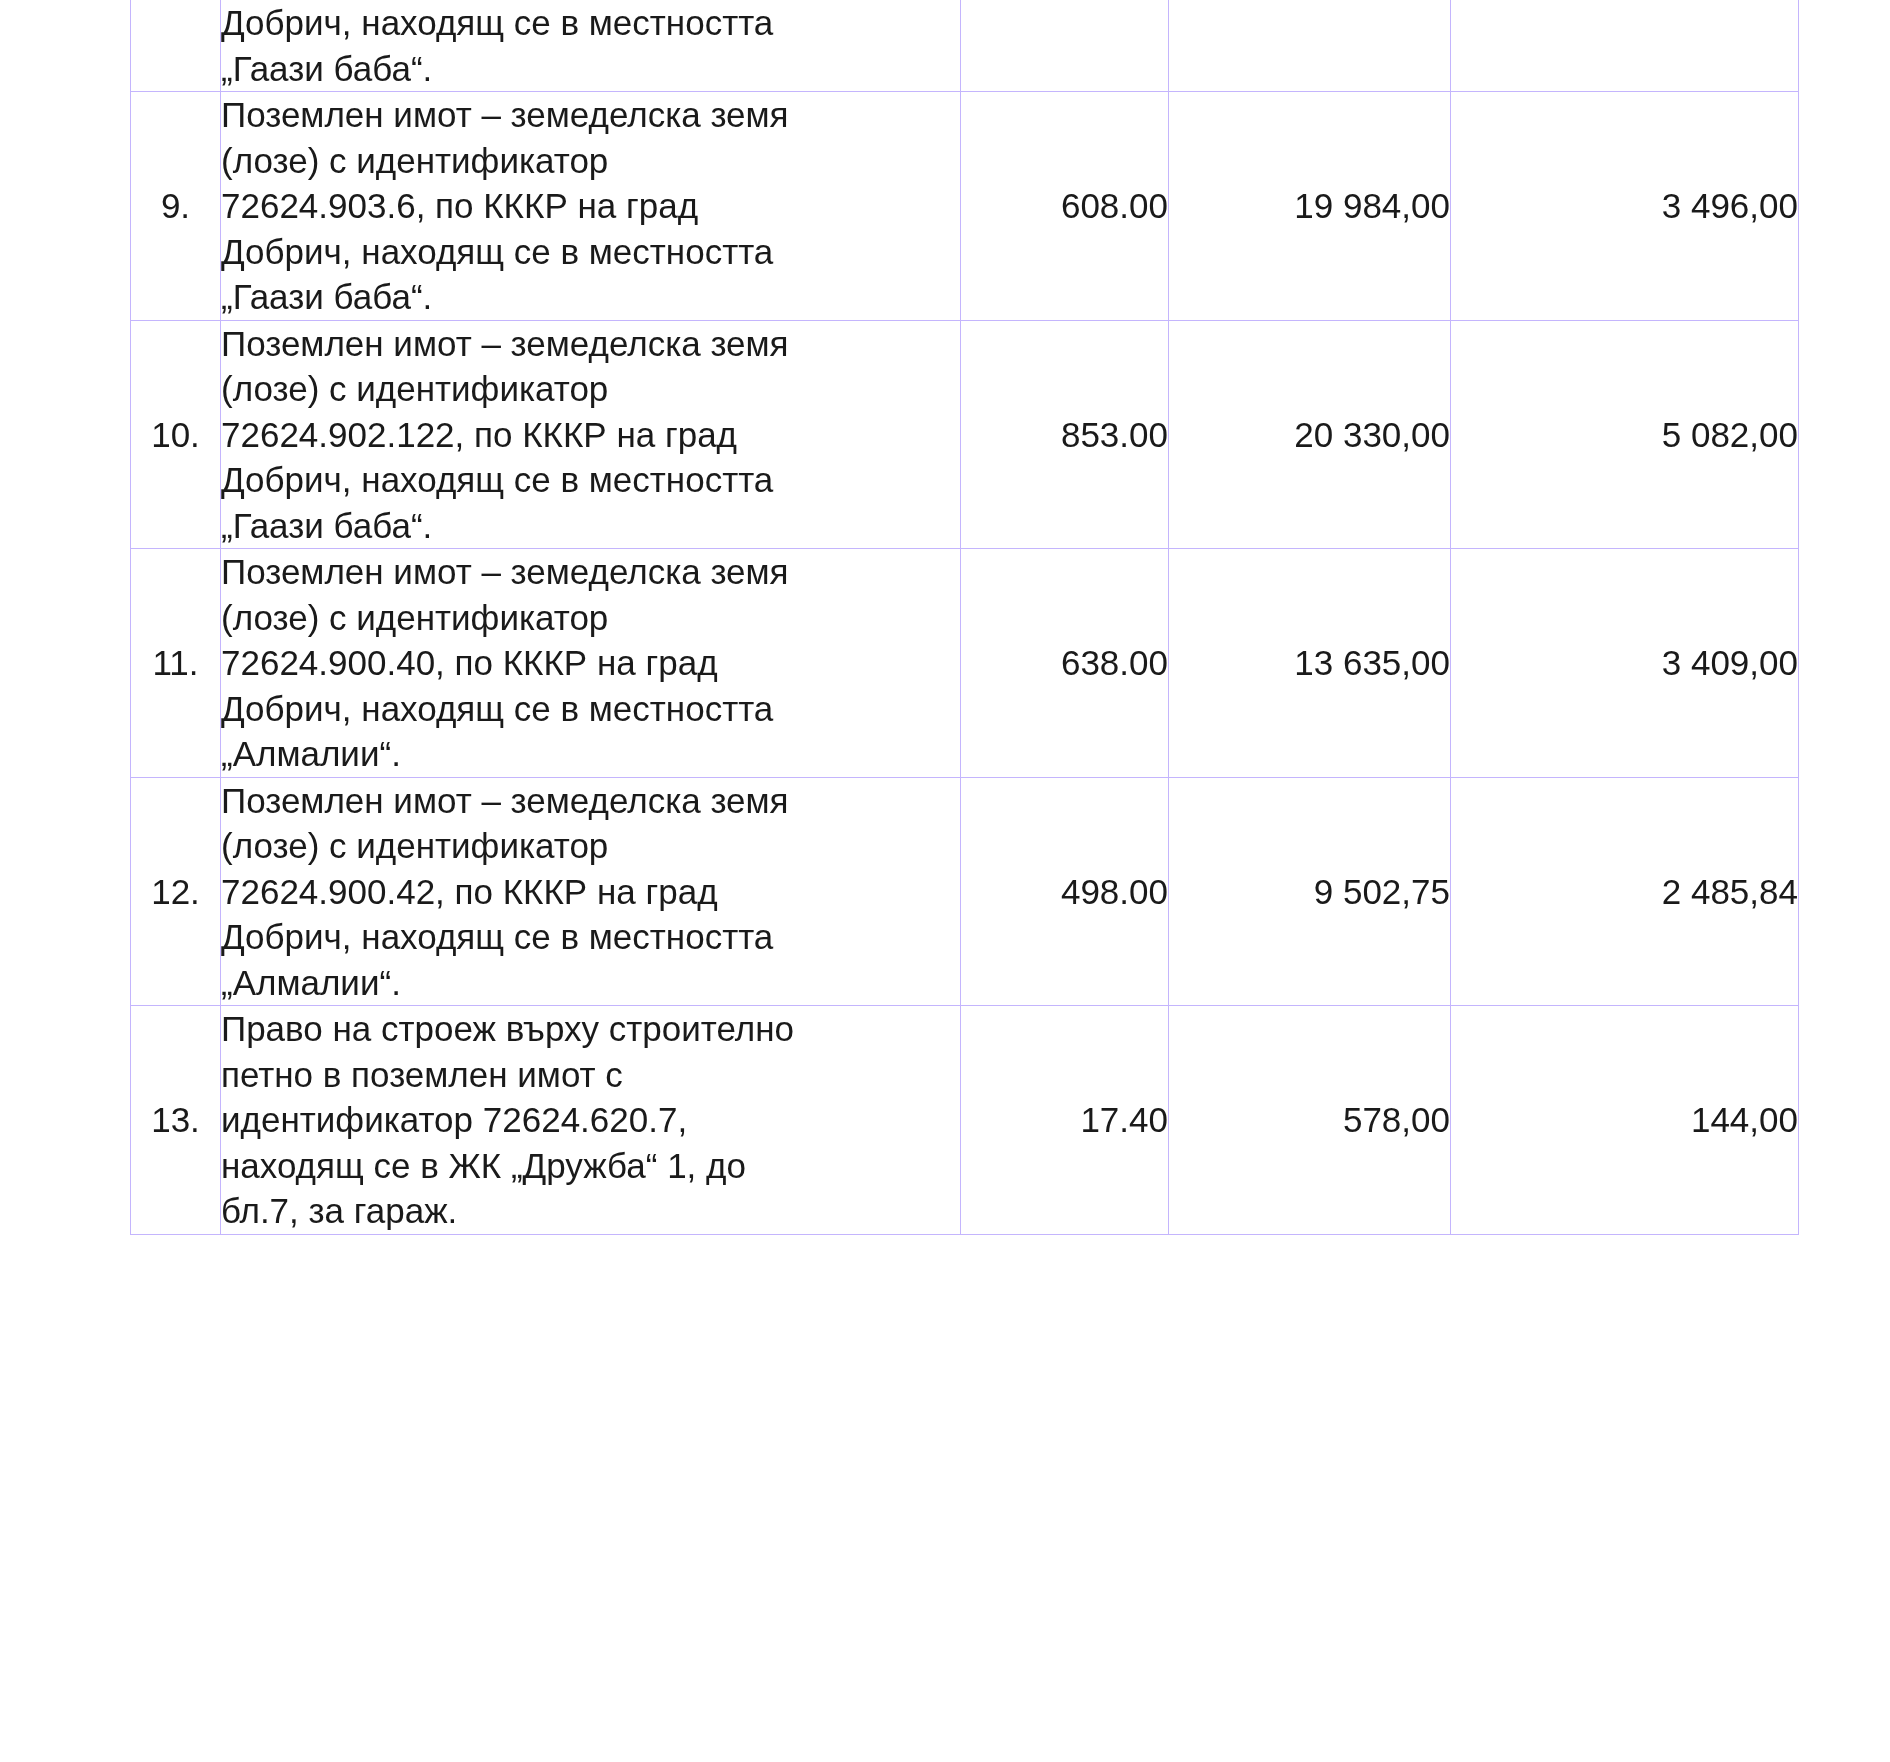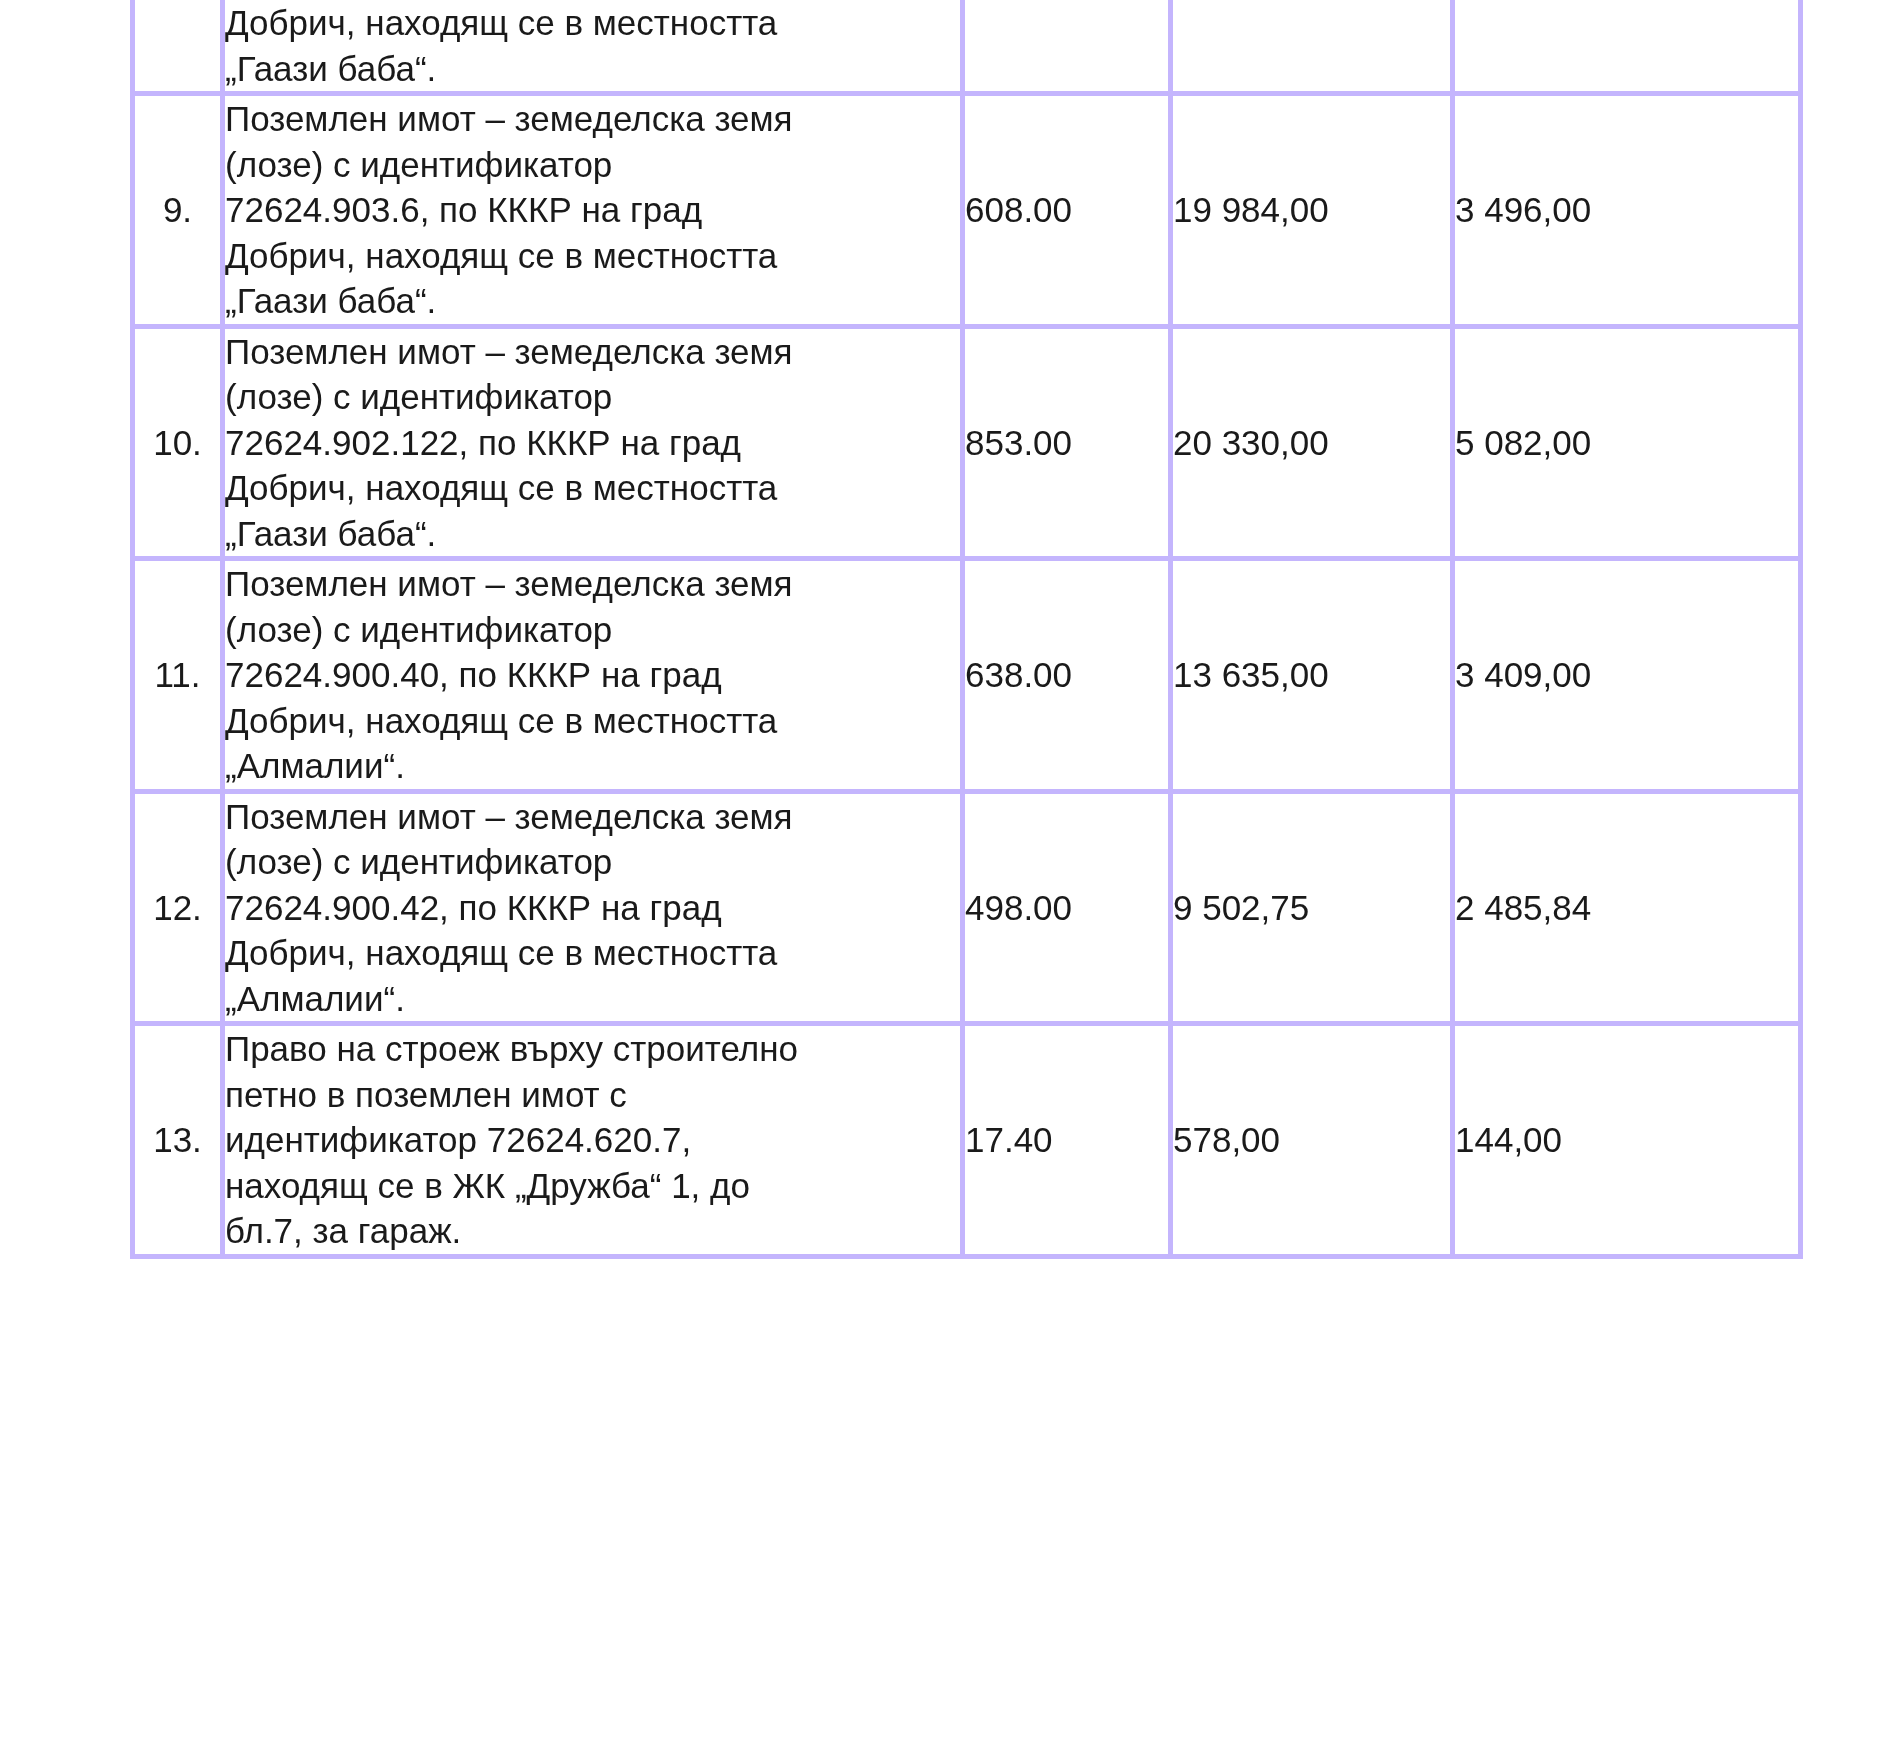--- a/index.html
+++ b/index.html
@@ -26,42 +26,42 @@
     margin-top: 0;
     width: 1452px;
   }
   table.doc-table col.c-num   { width: 90px; }
   table.doc-table col.c-desc  { width: 740px; }
   table.doc-table col.c-area  { width: 208px; }
   table.doc-table col.c-val1  { width: 282px; }
   table.doc-table col.c-val2  { width: 348px; }
 
   table.doc-table td {
-    border: 5px solid #c4b5fd;
+    border: 1px solid #c4b5fd;
     padding: 0;
     vertical-align: middle;
     font-size: 35px;
     line-height: 1.30;
   }
   
   table.doc-table tr.clipped td {
     border-top: none;
     vertical-align: top;
   }
   td.num {
     text-align: center;
     padding: 0 6px;
   }
   td.desc {
     text-align: left;
     padding: 10px 14px 12px 22px;
   }
   td.desc .line { white-space: nowrap; }
   td.val {
-    text-align: left;
+    text-align: right;
     padding: 0 10px;
     white-space: nowrap;
   }
 </style>
 </head>
 <body>
 
 <div id="sheet">
   <table class="doc-table">
     <colgroup>

